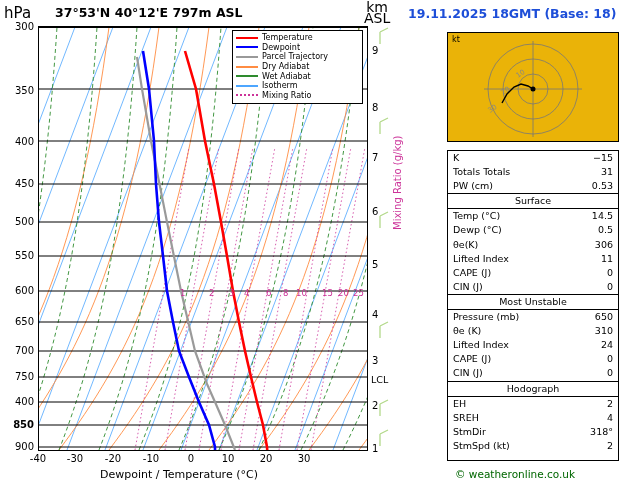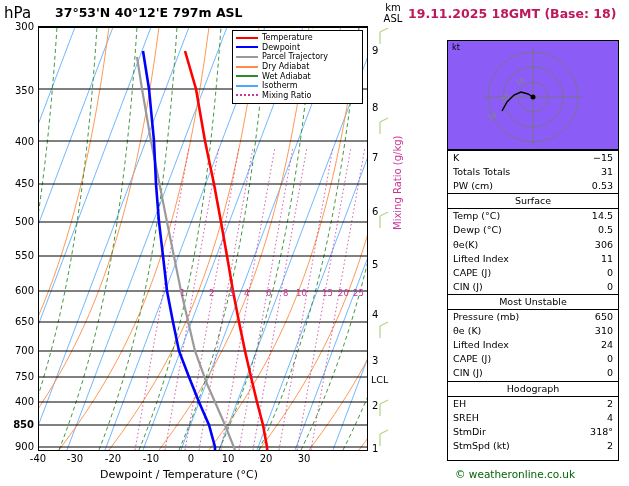--- a/index.html
+++ b/index.html
@@ -4,38 +4,38 @@
 <style>
   html,body{margin:0;padding:0;}
   body{width:629px;height:486px;background:#ffffff;font-family:"DejaVu Sans",sans-serif;overflow:hidden;position:relative;}
   .root{position:absolute;left:0;top:0;width:629px;height:486px;}
   .abs{position:absolute;}
   
   #skew-panel{left:0;top:0;width:400px;height:486px;}
   #plot{position:absolute;left:38px;top:26px;width:330px;height:425px;border:1.2px solid #000;box-sizing:border-box;overflow:hidden;background:#fff;}
   #plot svg{display:block;}
   .hpa-label{left:4px;top:4px;font-size:15px;color:#000;}
-  .km-label{left:364px;top:2px;font-size:10px;color:#000;text-align:center;width:26px;line-height:11px;margin-left:16px;}
+  .km-label{left:364px;top:2px;font-size:14px;color:#000;text-align:center;width:26px;line-height:11px;}
   .title-loc{left:55px;top:5px;font-size:12.5px;font-weight:bold;color:#000;white-space:nowrap;}
   .xaxis-label{left:100px;top:468px;font-size:11px;color:#000;}
   .ytick{position:absolute;font-size:10px;color:#000;text-align:right;width:32px;}
   .xtick{position:absolute;font-size:10px;color:#000;text-align:center;width:30px;}
   .kmtick{position:absolute;font-size:10px;color:#000;text-align:left;width:24px;}
   .mixlabel{position:absolute;font-size:8.5px;color:#cc3399;}
   .lcl-label{position:absolute;font-size:9.5px;color:#000;}
   .mixaxis{position:absolute;font-size:10px;color:#cc3399;transform-origin:left top;}
   
   #legend{position:absolute;left:232px;top:30px;width:131px;background:#fff;border:1px solid #000;padding:2px 3px 3px 3px;box-sizing:border-box;}
   #legend .row{display:flex;align-items:center;height:9.6px;}
   #legend .swatch{width:22px;height:0;border-top-width:2px;border-top-style:solid;margin-right:4px;}
   #legend .lbl{font-size:8px;color:#000;line-height:9px;white-space:nowrap;}
   
   #right{left:400px;top:0;width:229px;height:486px;}
-  .date-title{left:8px;top:6px;font-size:12.5px;font-weight:bold;color:#be185d;white-space:nowrap;}
-  #hodo-box{left:47px;top:40px;width:172px;height:110px;border:1px solid #000;box-sizing:border-box;background:#8b5cf6;}
+  .date-title{left:8px;top:6px;font-size:12.5px;font-weight:bold;color:#1d4ed8;white-space:nowrap;}
+  #hodo-box{left:47px;top:32px;width:172px;height:110px;border:1px solid #000;box-sizing:border-box;background:#eab308;}
   .kt-label{position:absolute;left:4px;top:2px;font-size:8px;color:#000;}
   #table-box{left:47px;top:150px;width:172px;height:311px;border:1px solid #000;box-sizing:border-box;background:#fff;font-size:9.5px;color:#000;}
   .trow{display:flex;justify-content:space-between;padding:0 5px;line-height:14.1px;height:14.1px;}
   .trow .k{white-space:nowrap;}
   .trow .v{white-space:nowrap;}
   .thead{text-align:center;line-height:14.1px;height:14.1px;border-top:1px solid #000;border-bottom:1px solid #000;font-size:9.5px;}
   .credit{left:455px;top:468px;font-size:10.5px;color:#006600;white-space:nowrap;}
 </style>
 </head>
 <body>

